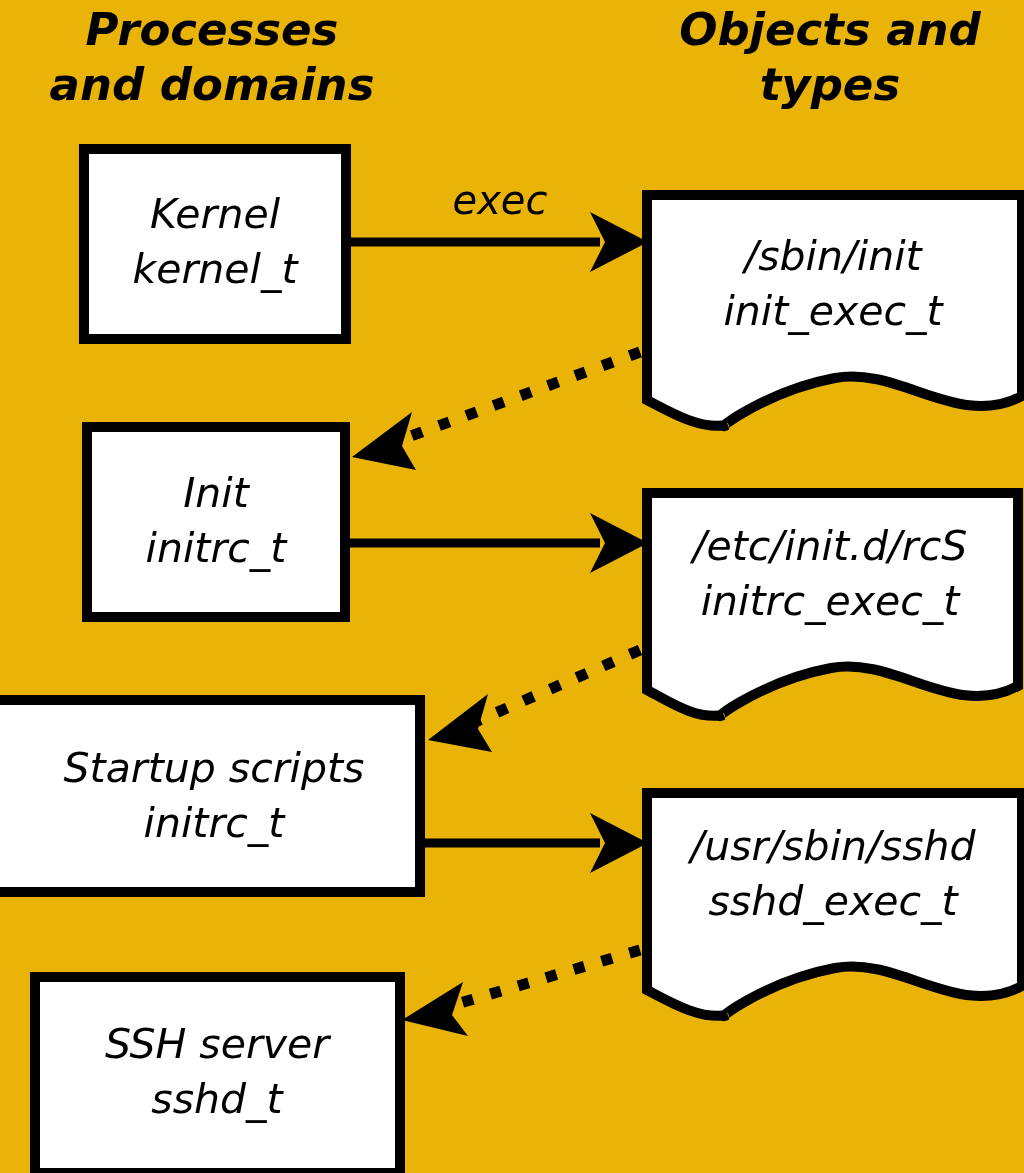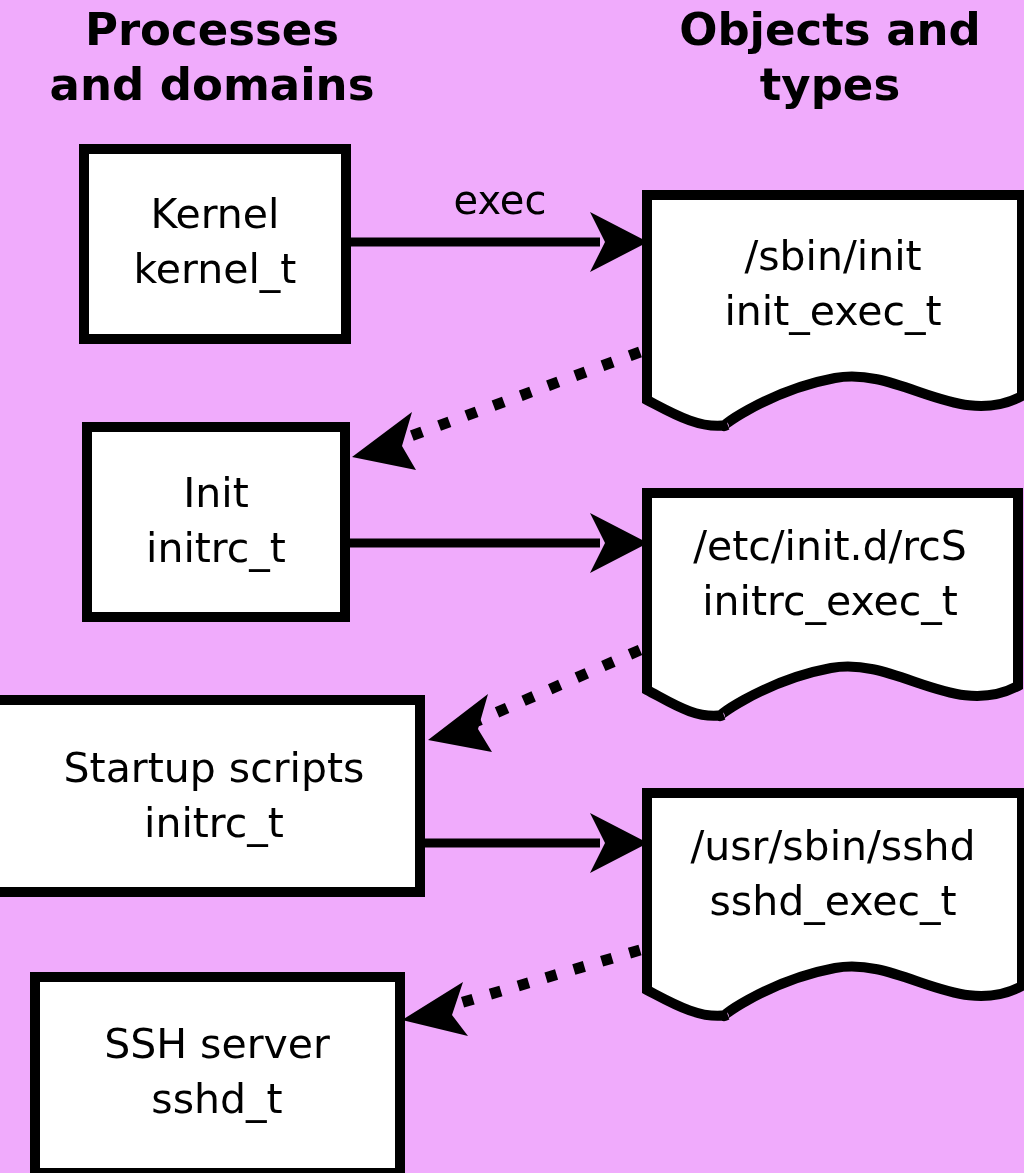--- a/index.html
+++ b/index.html
@@ -10,21 +10,22 @@
   body {
     width: 1024px;
     height: 1173px;
     font-family: "DejaVu Sans", sans-serif;
     overflow: hidden;
   }
   #diagram-root {
     position: relative;
     width: 1024px;
     height: 1173px;
-    background: #f0abfc;
+    background: #eab308;
+    font-style: italic;
   }
   svg#diagram-svg {
     position: absolute;
     top: 0;
     left: 0;
     width: 1024px;
     height: 1173px;
     display: block;
   }
   .col-heading {

